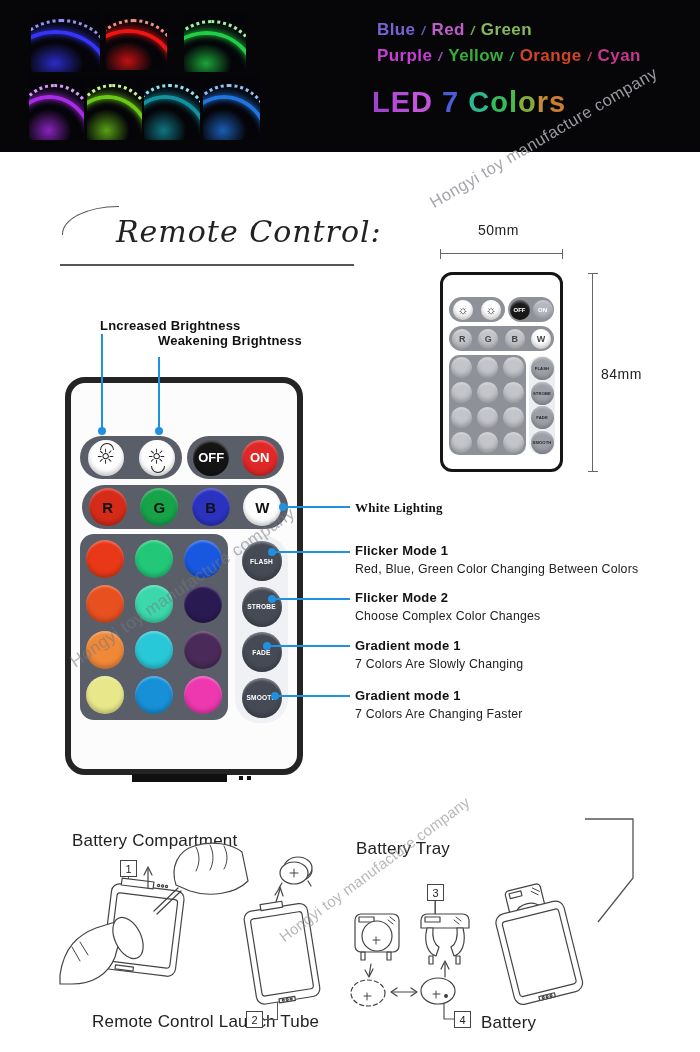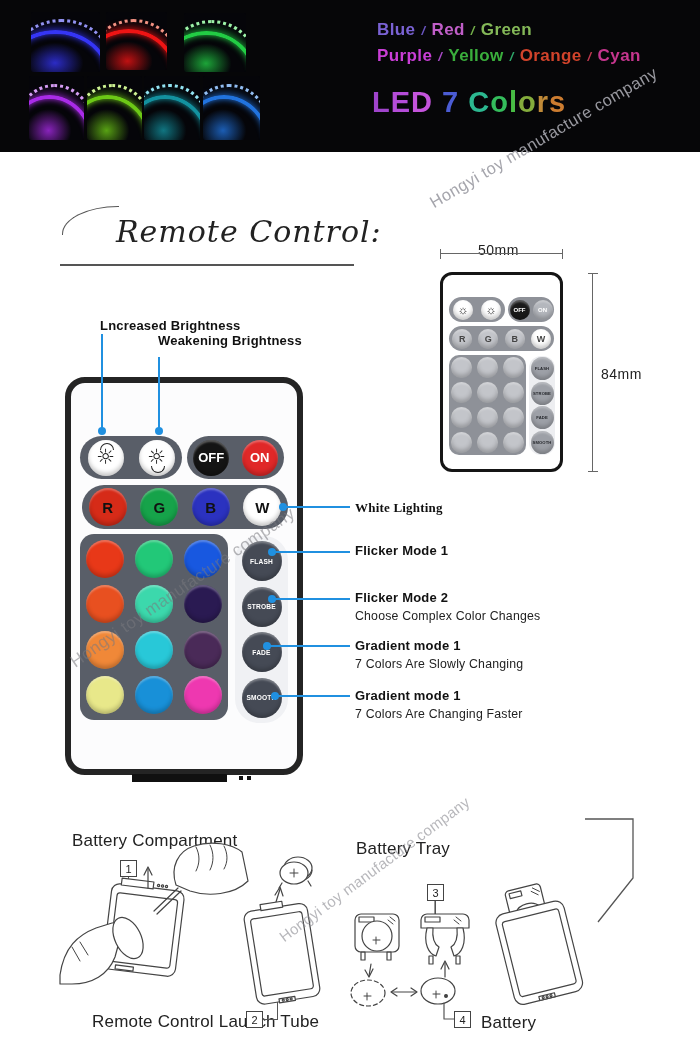--- a/index.html
+++ b/index.html
@@ -124,21 +124,21 @@
     <div class="hline1" id="hline1"><span style="color: rgb(122, 98, 212); padding: 0px 2px;">Blue</span><span class="hsep" style="color: rgb(106, 85, 192);">/</span><span style="color: rgb(192, 94, 200); padding: 0px 2px;">Red</span><span class="hsep" style="color: rgb(116, 176, 74);">/</span><span style="color: rgb(132, 184, 88); padding: 0px 2px;">Green</span></div>
     <div class="hline2" id="hline2"><span style="color: rgb(201, 62, 214); padding: 0px 2px;">Purple</span><span class="hsep" style="color: rgb(169, 74, 200);">/</span><span style="color: rgb(58, 174, 60); padding: 0px 2px;">Yellow</span><span class="hsep" style="color: rgb(46, 168, 106);">/</span><span style="color: rgb(209, 67, 43); padding: 0px 2px;">Orange</span><span class="hsep" style="color: rgb(192, 56, 80);">/</span><span style="color: rgb(197, 54, 142); padding: 0px 2px;">Cyan</span></div>
     <div id="led-title"><span style="color: rgb(160, 68, 204);">L</span><span style="color: rgb(180, 76, 216);">E</span><span style="color: rgb(196, 84, 220);">D</span><span style="color: rgb(0, 0, 0);"> </span><span style="color: rgb(75, 92, 212);">7</span><span style="color: rgb(0, 0, 0);"> </span><span style="color: rgb(44, 184, 144);">C</span><span style="color: rgb(52, 188, 92);">o</span><span style="color: rgb(72, 188, 68);">l</span><span style="color: rgb(132, 172, 60);">o</span><span style="color: rgb(192, 138, 56);">r</span><span style="color: rgb(204, 124, 48);">s</span></div>
   </div>
   <div class="wm" id="wm-top">Hongyi toy manufacture company</div>
 
   <div class="abs" id="rc-arc"></div>
   <div class="abs" id="rc-heading">Remote Control:</div>
   <div class="abs" id="rc-underline"></div>
 
-  <div class="abs meas" style="left:478px;top:242px;">50mm</div>
+  <div class="abs meas" style="left:478px;top:222px;">50mm</div>
   <div class="abs" id="meas-h"></div>
   <div class="abs" id="meas-v"></div>
   <div class="abs meas" style="left:601px;top:366px;">84mm</div>
 
   <div class="abs" id="remote-small">
     <div class="panel" id="rs-p1">
       <div class="cbtn s20 ssun">
           <span class="sun">☼</span>
         </div>
       <div class="cbtn s20 ssun">
@@ -235,20 +235,21 @@
   <div class="bline" style="left:272px;top:598px;width:78px;height:2px;"></div>
   <div class="bdot" style="left:263px;top:642px;"></div>
   <div class="bline" style="left:267px;top:645px;width:83px;height:2px;"></div>
   <div class="bdot" style="left:271px;top:692px;"></div>
   <div class="bline" style="left:275px;top:695px;width:75px;height:2px;"></div>
 
   <div class="blab" style="left:355px;top:500px;font-family:Liberation Serif, serif;">White Lighting</div>
   <div id="notes">
       <div class="note" style="top: 543px;">
         <div class="nt">Flicker Mode 1</div>
+        <div class="nd">Red, Blue, Green Color Changing Between Colors</div>
       </div>
       <div class="note" style="top: 590px;">
         <div class="nt">Flicker Mode 2</div>
         <div class="nd">Choose Complex Color Changes</div>
       </div>
       <div class="note" style="top: 638px;">
         <div class="nt">Gradient mode 1</div>
         <div class="nd">7 Colors Are Slowly Changing</div>
       </div>
       <div class="note" style="top: 688px;">

